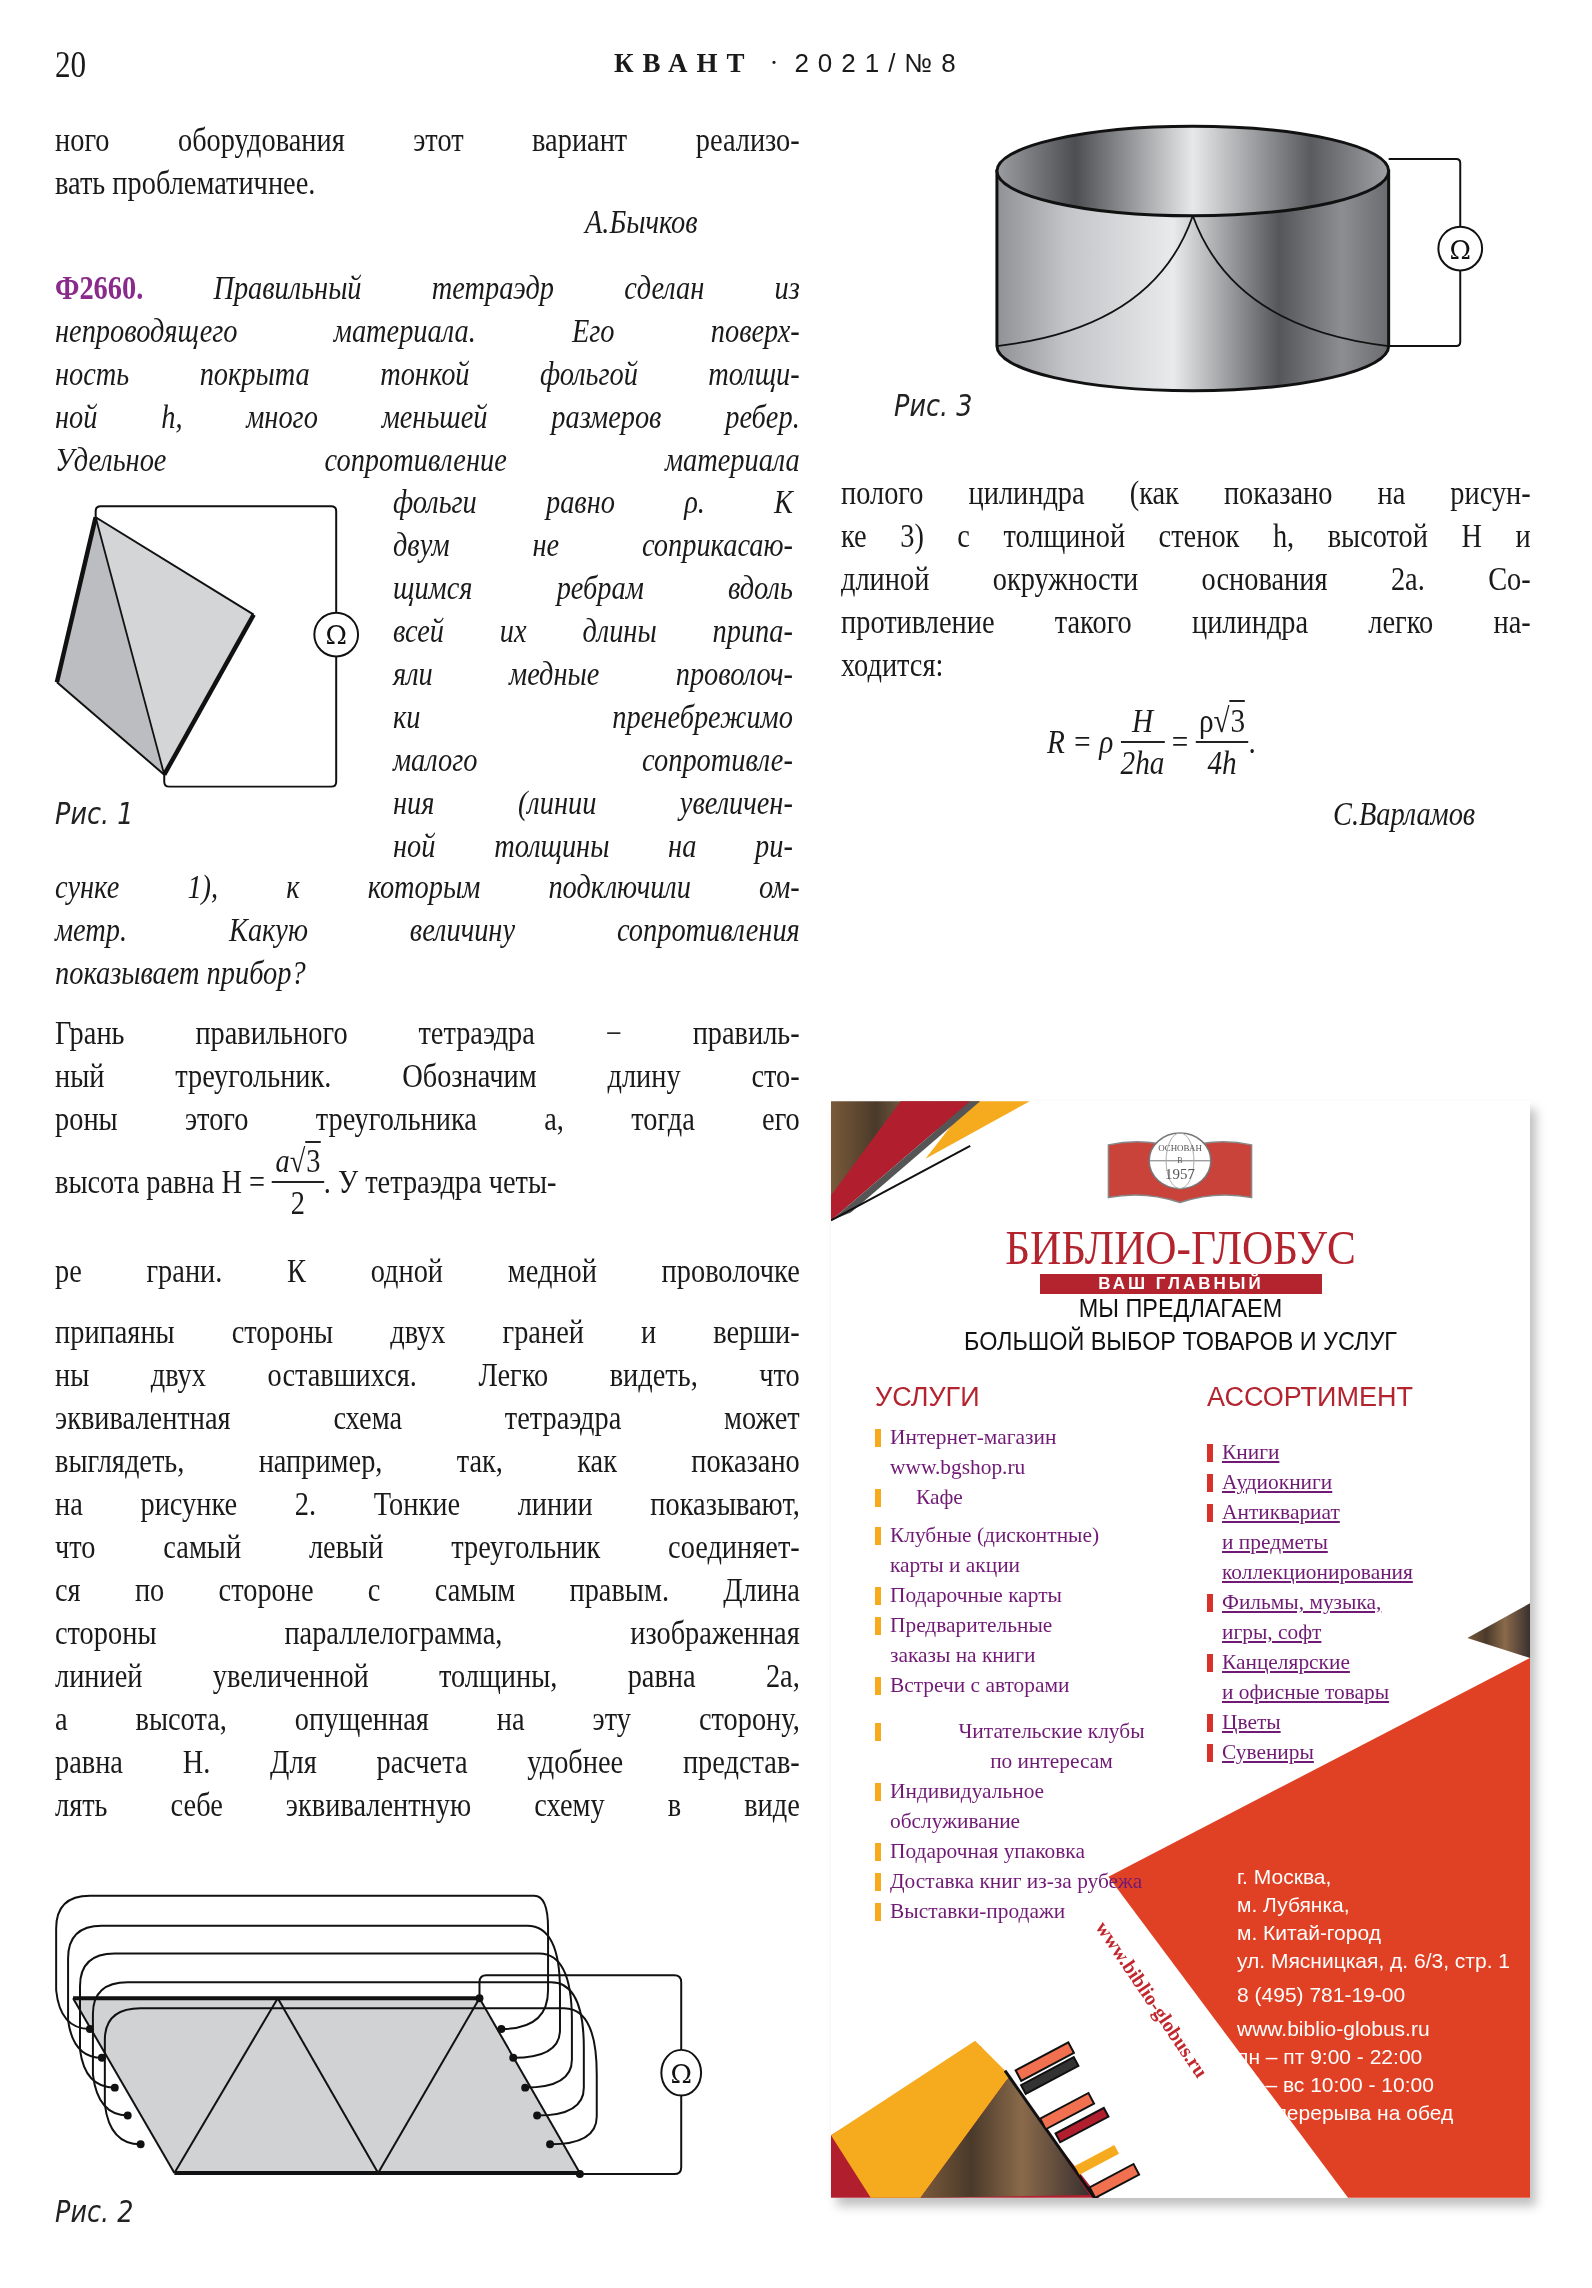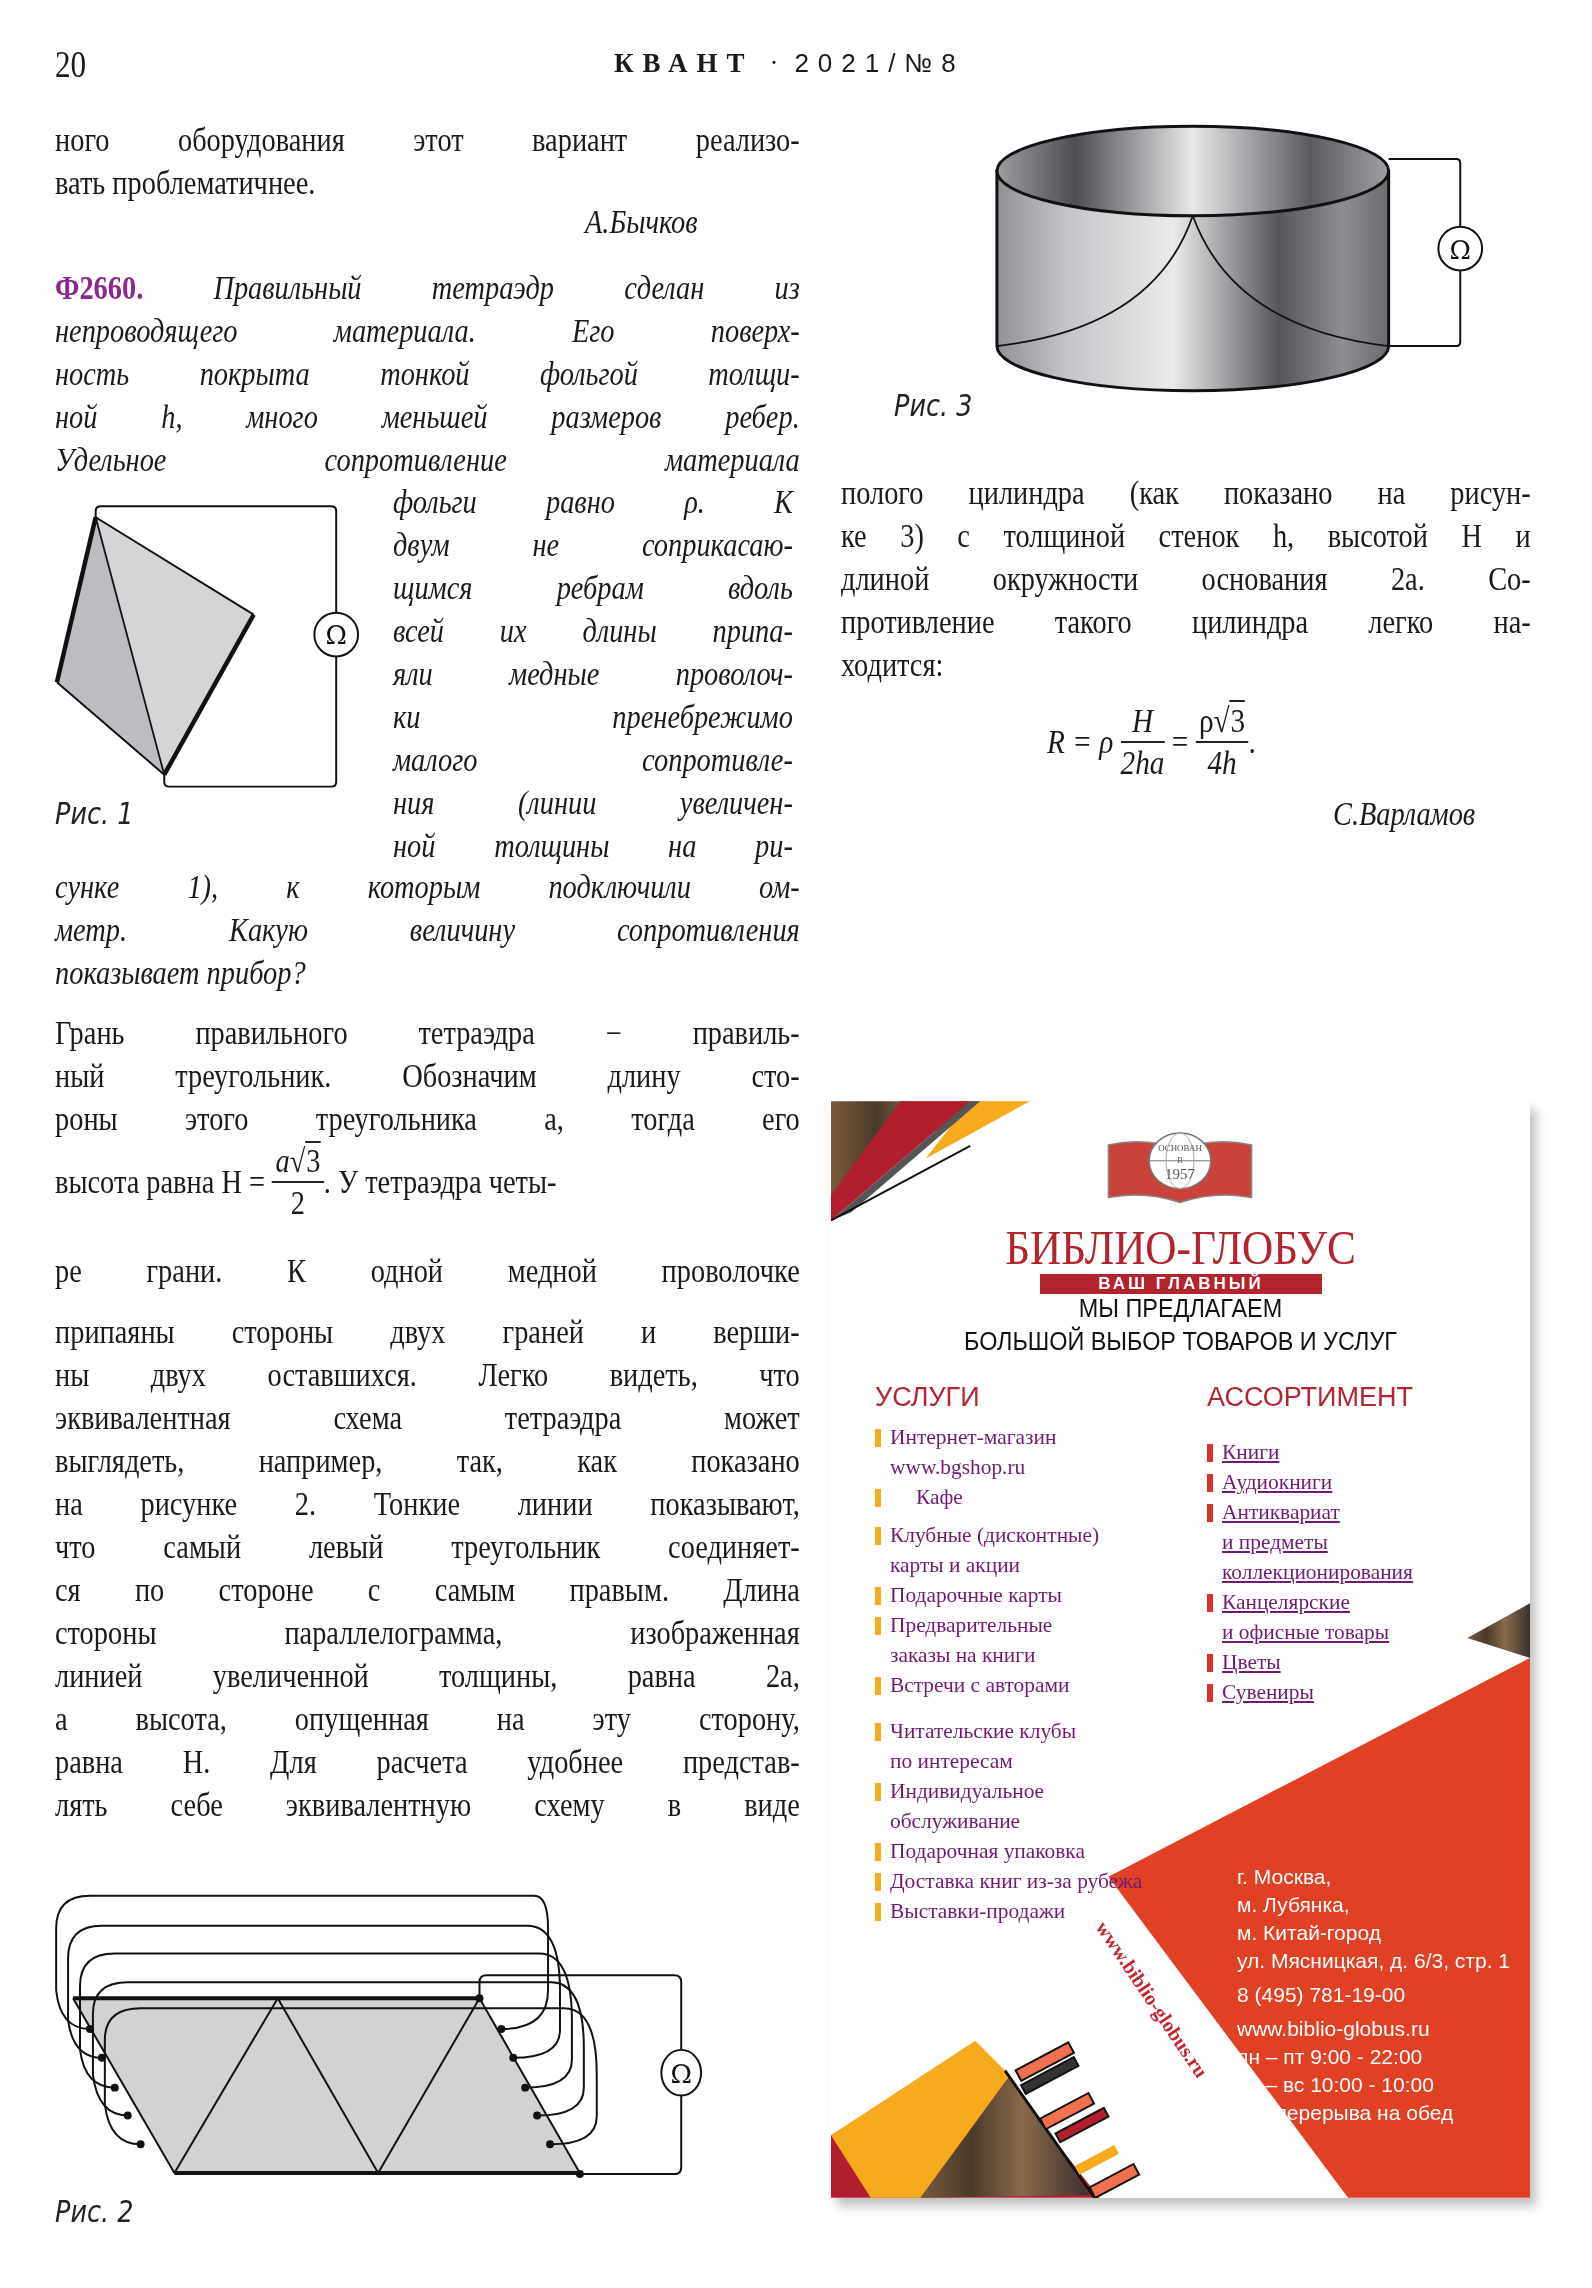--- a/index.html
+++ b/index.html
@@ -291,21 +291,21 @@
       </li>
       <li style="margin-bottom: 0px;">
         <span class="bul" style="background: rgb(246, 171, 31);"></span>
         <span class="cont">Предварительные</span>
         <span class="cont">заказы на книги</span>
       </li>
       <li style="margin-bottom: 16px;">
         <span class="bul" style="background: rgb(246, 171, 31);"></span>
         <span class="cont">Встречи с авторами</span>
       </li>
-      <li style="margin-bottom: 0px;">
+      <li style="margin-bottom: 0px; text-align: center;">
         <span class="bul" style="background: rgb(246, 171, 31);"></span>
         <span class="cont">Читательские клубы</span>
         <span class="cont">по интересам</span>
       </li>
       <li style="margin-bottom: 0px;">
         <span class="bul" style="background: rgb(246, 171, 31);"></span>
         <span class="cont">Индивидуальное</span>
         <span class="cont">обслуживание</span>
       </li>
       <li style="margin-bottom: 0px;">
@@ -330,20 +330,25 @@
       </li>
       <li style="margin-bottom: 0px;">
         <span class="bul" style="background: rgb(214, 50, 43);"></span>
         <span class="cont">Аудиокниги</span>
       </li>
       <li style="margin-bottom: 0px;">
         <span class="bul" style="background: rgb(214, 50, 43);"></span>
         <span class="cont">Антиквариат</span>
         <span class="cont">и предметы</span>
         <span class="cont">коллекционирования</span>
+      </li>
+      <li style="margin-bottom: 0px;">
+        <span class="bul" style="background: rgb(214, 50, 43);"></span>
+        <span class="cont">Фильмы, музыка,</span>
+        <span class="cont">игры, софт</span>
       </li>
       <li style="margin-bottom: 0px;">
         <span class="bul" style="background: rgb(214, 50, 43);"></span>
         <span class="cont">Канцелярские</span>
         <span class="cont">и офисные товары</span>
       </li>
       <li style="margin-bottom: 0px;">
         <span class="bul" style="background: rgb(214, 50, 43);"></span>
         <span class="cont">Цветы</span>
       </li>

